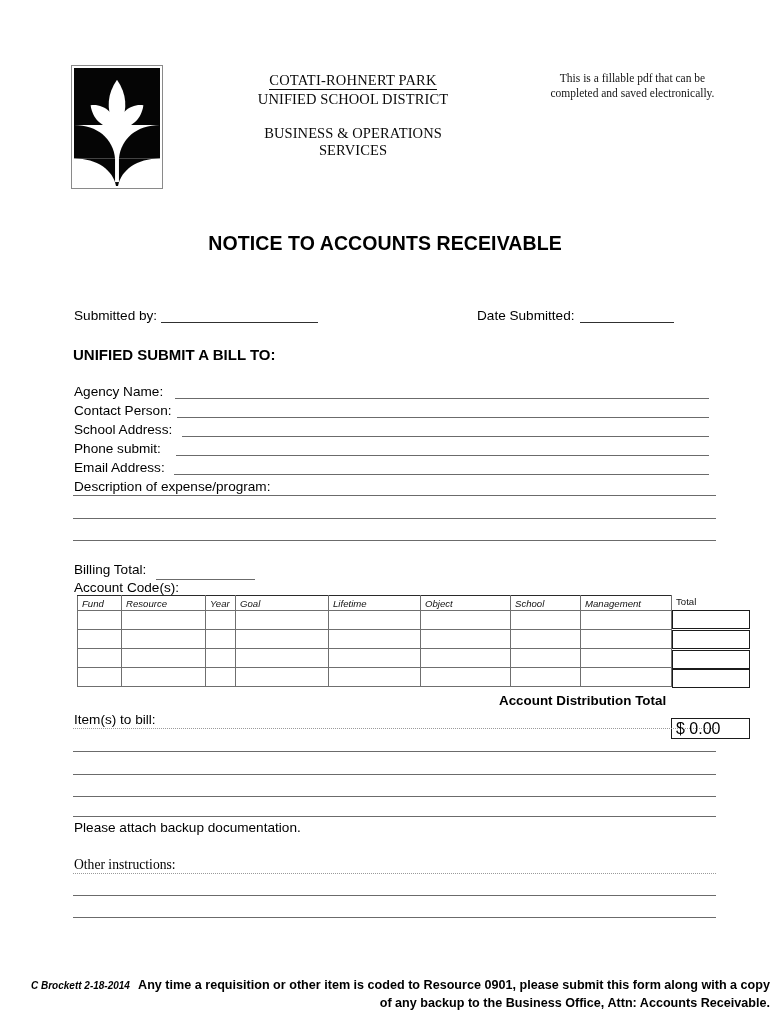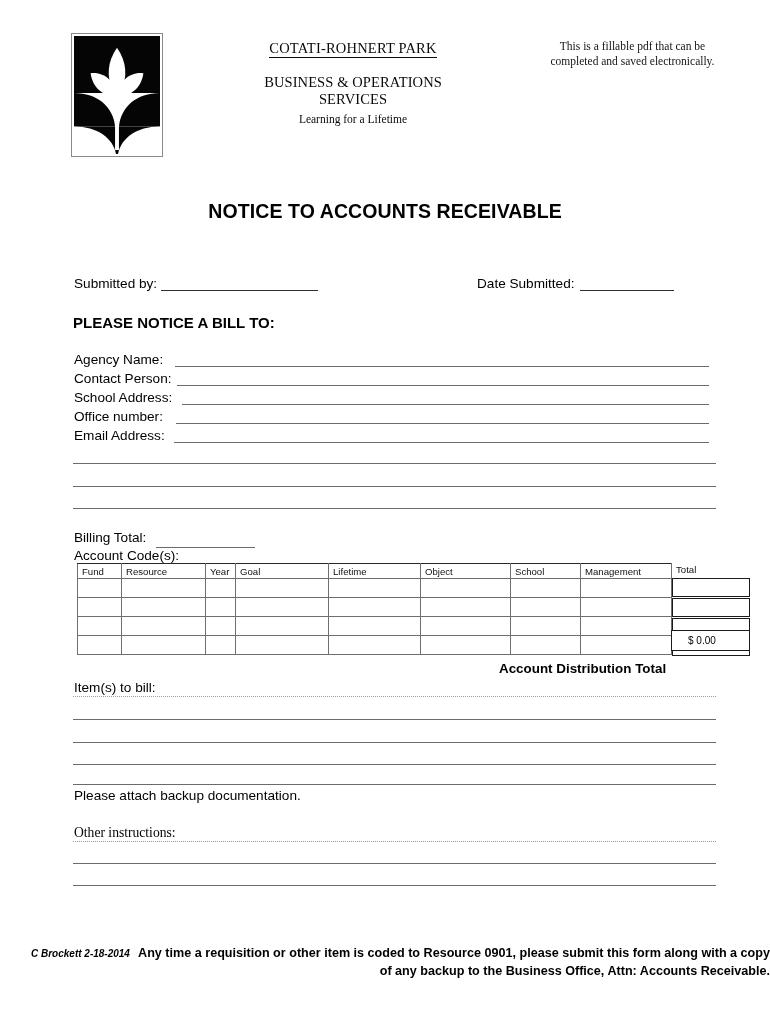--- a/index.html
+++ b/index.html
@@ -15,20 +15,21 @@
     color: #000000;
     overflow: hidden;
   }
 
   .page {
     position: absolute;
     inset: 0;
     width: 770px;
     height: 986px;
     background: #ffffff;
+    margin-top: 32px;
   }
 
   
   .letterhead {
     position: absolute;
     left: 71px;
     top: 33px;
     width: 640px;
     height: 126px;
   }
@@ -146,20 +147,21 @@
     height: 18px;
     font-size: 9.6px;
     padding: 0 0 0 4px;
     vertical-align: middle;
     box-sizing: border-box;
     color: #111;
   }
   .acct-table tr.head td {
     height: 15px;
     border-top: 1px solid #2a2a2a;
+    font-style: italic;
   }
   .acct-table tr.body td { height: 19px; }
   .acct-table tr.dotrow td { border-top: 1px dotted #707070; }
 
   .total-col-label {
     position: absolute;
     left: 676px;
     top: 564px;
     font-size: 9.6px;
     color: #111;
@@ -177,28 +179,28 @@
     position: absolute;
     left: 499px;
     top: 661px;
     font-size: 13.4px;
     font-weight: bold;
     white-space: nowrap;
   }
   .grand-total-box {
     position: absolute;
     left: 671px;
-    top: 630px;
+    top: 686px;
     width: 79px;
     height: 21px;
     border: 1.4px solid #1b1b1b;
     box-sizing: border-box;
-    font-size: 10px;
+    font-size: 16px;
     line-height: 20px;
-    padding-left: 16px;
+    padding-left: 4px;
     background: #fff;
   }
 
   
   .footer-note {
     position: absolute;
     left: 0;
     top: 944px;
     width: 770px;
     text-align: right;
@@ -239,60 +241,61 @@
 
           <path d="M71 38 C 58 36 46 46 44 60 C 57 63 69 53 71 38 Z" fill="#ffffff"></path>
 
           <rect x="42" y="38" width="4" height="78" fill="#ffffff"></rect>
         </svg>
       </div>
     </div>
 
     <div class="letterhead-text">
       <div><span class="lh-line1">COTATI-ROHNERT PARK</span></div>
+      <div class="lh-line2">UNIFIED SCHOOL DISTRICT</div>
       <div class="lh-line3">BUSINESS &amp; OPERATIONS</div>
       <div class="lh-line4">SERVICES</div>
-      <div class="lh-tag">Learning for a Lifetime</div>
     </div>
   </div>
 
   <div class="fillable-note">This is a fillable pdf that can be completed and saved electronically.</div>
 
   <div class="doc-title">NOTICE TO ACCOUNTS RECEIVABLE</div>
 
   <div class="lbl" style="left:74px; top:275px;">Submitted by:</div>
   <div class="lbl" style="left:162px; top:275px; width:155px;"></div>
   <div class="rule dark" style="left:161px; top:290px; width:157px;"></div>
 
   <div class="lbl" style="left:477px; top:275px;">Date Submitted:</div>
   <div class="lbl" style="left:581px; top:275px; width:93px;"></div>
   <div class="rule dark" style="left:580px; top:290px; width:94px;"></div>
 
-  <div class="lbl bold" style="left:73px; top:314px; font-size:15px;">PLEASE NOTICE A BILL TO:</div>
+  <div class="lbl bold" style="left:73px; top:314px; font-size:15px;">UNIFIED SUBMIT A BILL TO:</div>
 
   <div class="lbl" style="left:74px; top:351px;">Agency Name:</div>
   <div class="lbl" style="left:176px; top:351px; width:530px;"></div>
   <div class="rule" style="left:175px; top:366px; width:534px;"></div>
 
   <div class="lbl" style="left:74px; top:370px;">Contact Person:</div>
   <div class="lbl" style="left:178px; top:370px; width:528px;"></div>
   <div class="rule" style="left:177px; top:385px; width:532px;"></div>
 
   <div class="lbl" style="left:74px; top:389px;">School Address:</div>
   <div class="lbl" style="left:183px; top:389px; width:523px;"></div>
   <div class="rule" style="left:182px; top:404px; width:527px;"></div>
 
-  <div class="lbl" style="left:74px; top:408px;">Office number:</div>
+  <div class="lbl" style="left:74px; top:408px;">Phone submit:</div>
   <div class="lbl" style="left:177px; top:408px; width:529px;"></div>
   <div class="rule" style="left:176px; top:423px; width:533px;"></div>
 
   <div class="lbl" style="left:74px; top:427px;">Email Address:</div>
   <div class="lbl" style="left:175px; top:427px; width:531px;"></div>
   <div class="rule" style="left:174px; top:442px; width:535px;"></div>
 
+  <div class="lbl" style="left:74px; top:446px;">Description of expense/program:</div>
   <div class="rule" style="left:73px; top:463px; width:643px;"></div>
   <div class="lbl" style="left:74px; top:466px; width:640px; height:16px;"></div>
   <div class="rule" style="left:73px; top:486px; width:643px;"></div>
   <div class="rule" style="left:73px; top:508px; width:643px;"></div>
 
   <div class="lbl" style="left:74px; top:529px;">Billing Total:</div>
   <div class="lbl" style="left:157px; top:531px; width:95px;"></div>
   <div class="rule" style="left:156px; top:547px; width:99px;"></div>
 
   <div class="lbl" style="left:74px; top:547px;">Account Code(s):</div>

